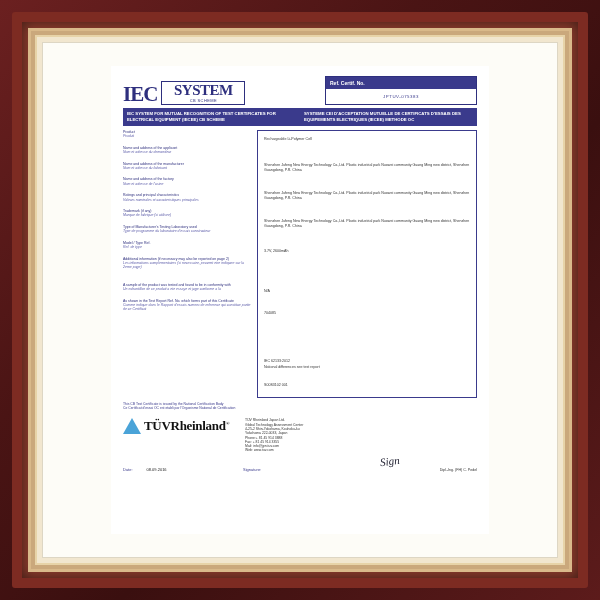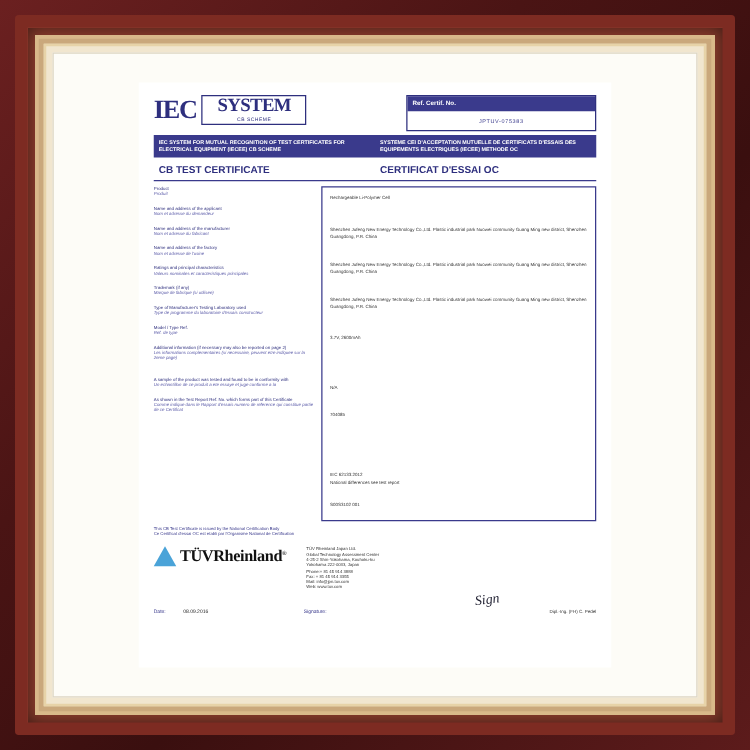--- a/index.html
+++ b/index.html
@@ -66,21 +66,21 @@
     background: #ffffff;
     box-sizing: border-box;
     padding: 10px 12px 8px 12px;
     font-size: 4px;
     color: #2f2f6e;
   }
 
   
   .hdr {
     display: flex;
-    align-items: flex-start;
+    align-items: flex-end;
     gap: 4px;
     margin-bottom: 3px;
   }
   .iec-logo {
     font-family: "Liberation Serif", serif;
     font-weight: bold;
     font-size: 21px;
     color: #2e2f7e;
     letter-spacing: -1px;
     line-height: 22px;
@@ -276,24 +276,20 @@
                 <div class="certno-top">Ref. Certif. No.</div>
                 <div class="certno-val">JPTUV-075383</div>
               </div>
             </div>
 
             <div class="band">
               <div>IEC SYSTEM FOR MUTUAL RECOGNITION OF TEST CERTIFICATES FOR ELECTRICAL EQUIPMENT (IECEE) CB SCHEME</div>
               <div>SYSTEME CEI D'ACCEPTATION MUTUELLE DE CERTIFICATS D'ESSAIS DES EQUIPEMENTS ELECTRIQUES (IECEE) METHODE OC</div>
             </div>
 
-            <div class="titles">
-              <div class="title-l">CB TEST CERTIFICATE</div>
-              <div class="title-r">CERTIFICAT D'ESSAI OC</div>
-            </div>
 
             <div class="body">
 
               <div class="labels">
                 <div class="lab">
                   <div class="en">Product</div>
                   <div class="fr">Produit</div>
                 </div>
                 <div class="lab">
                   <div class="en">Name and address of the applicant</div>

